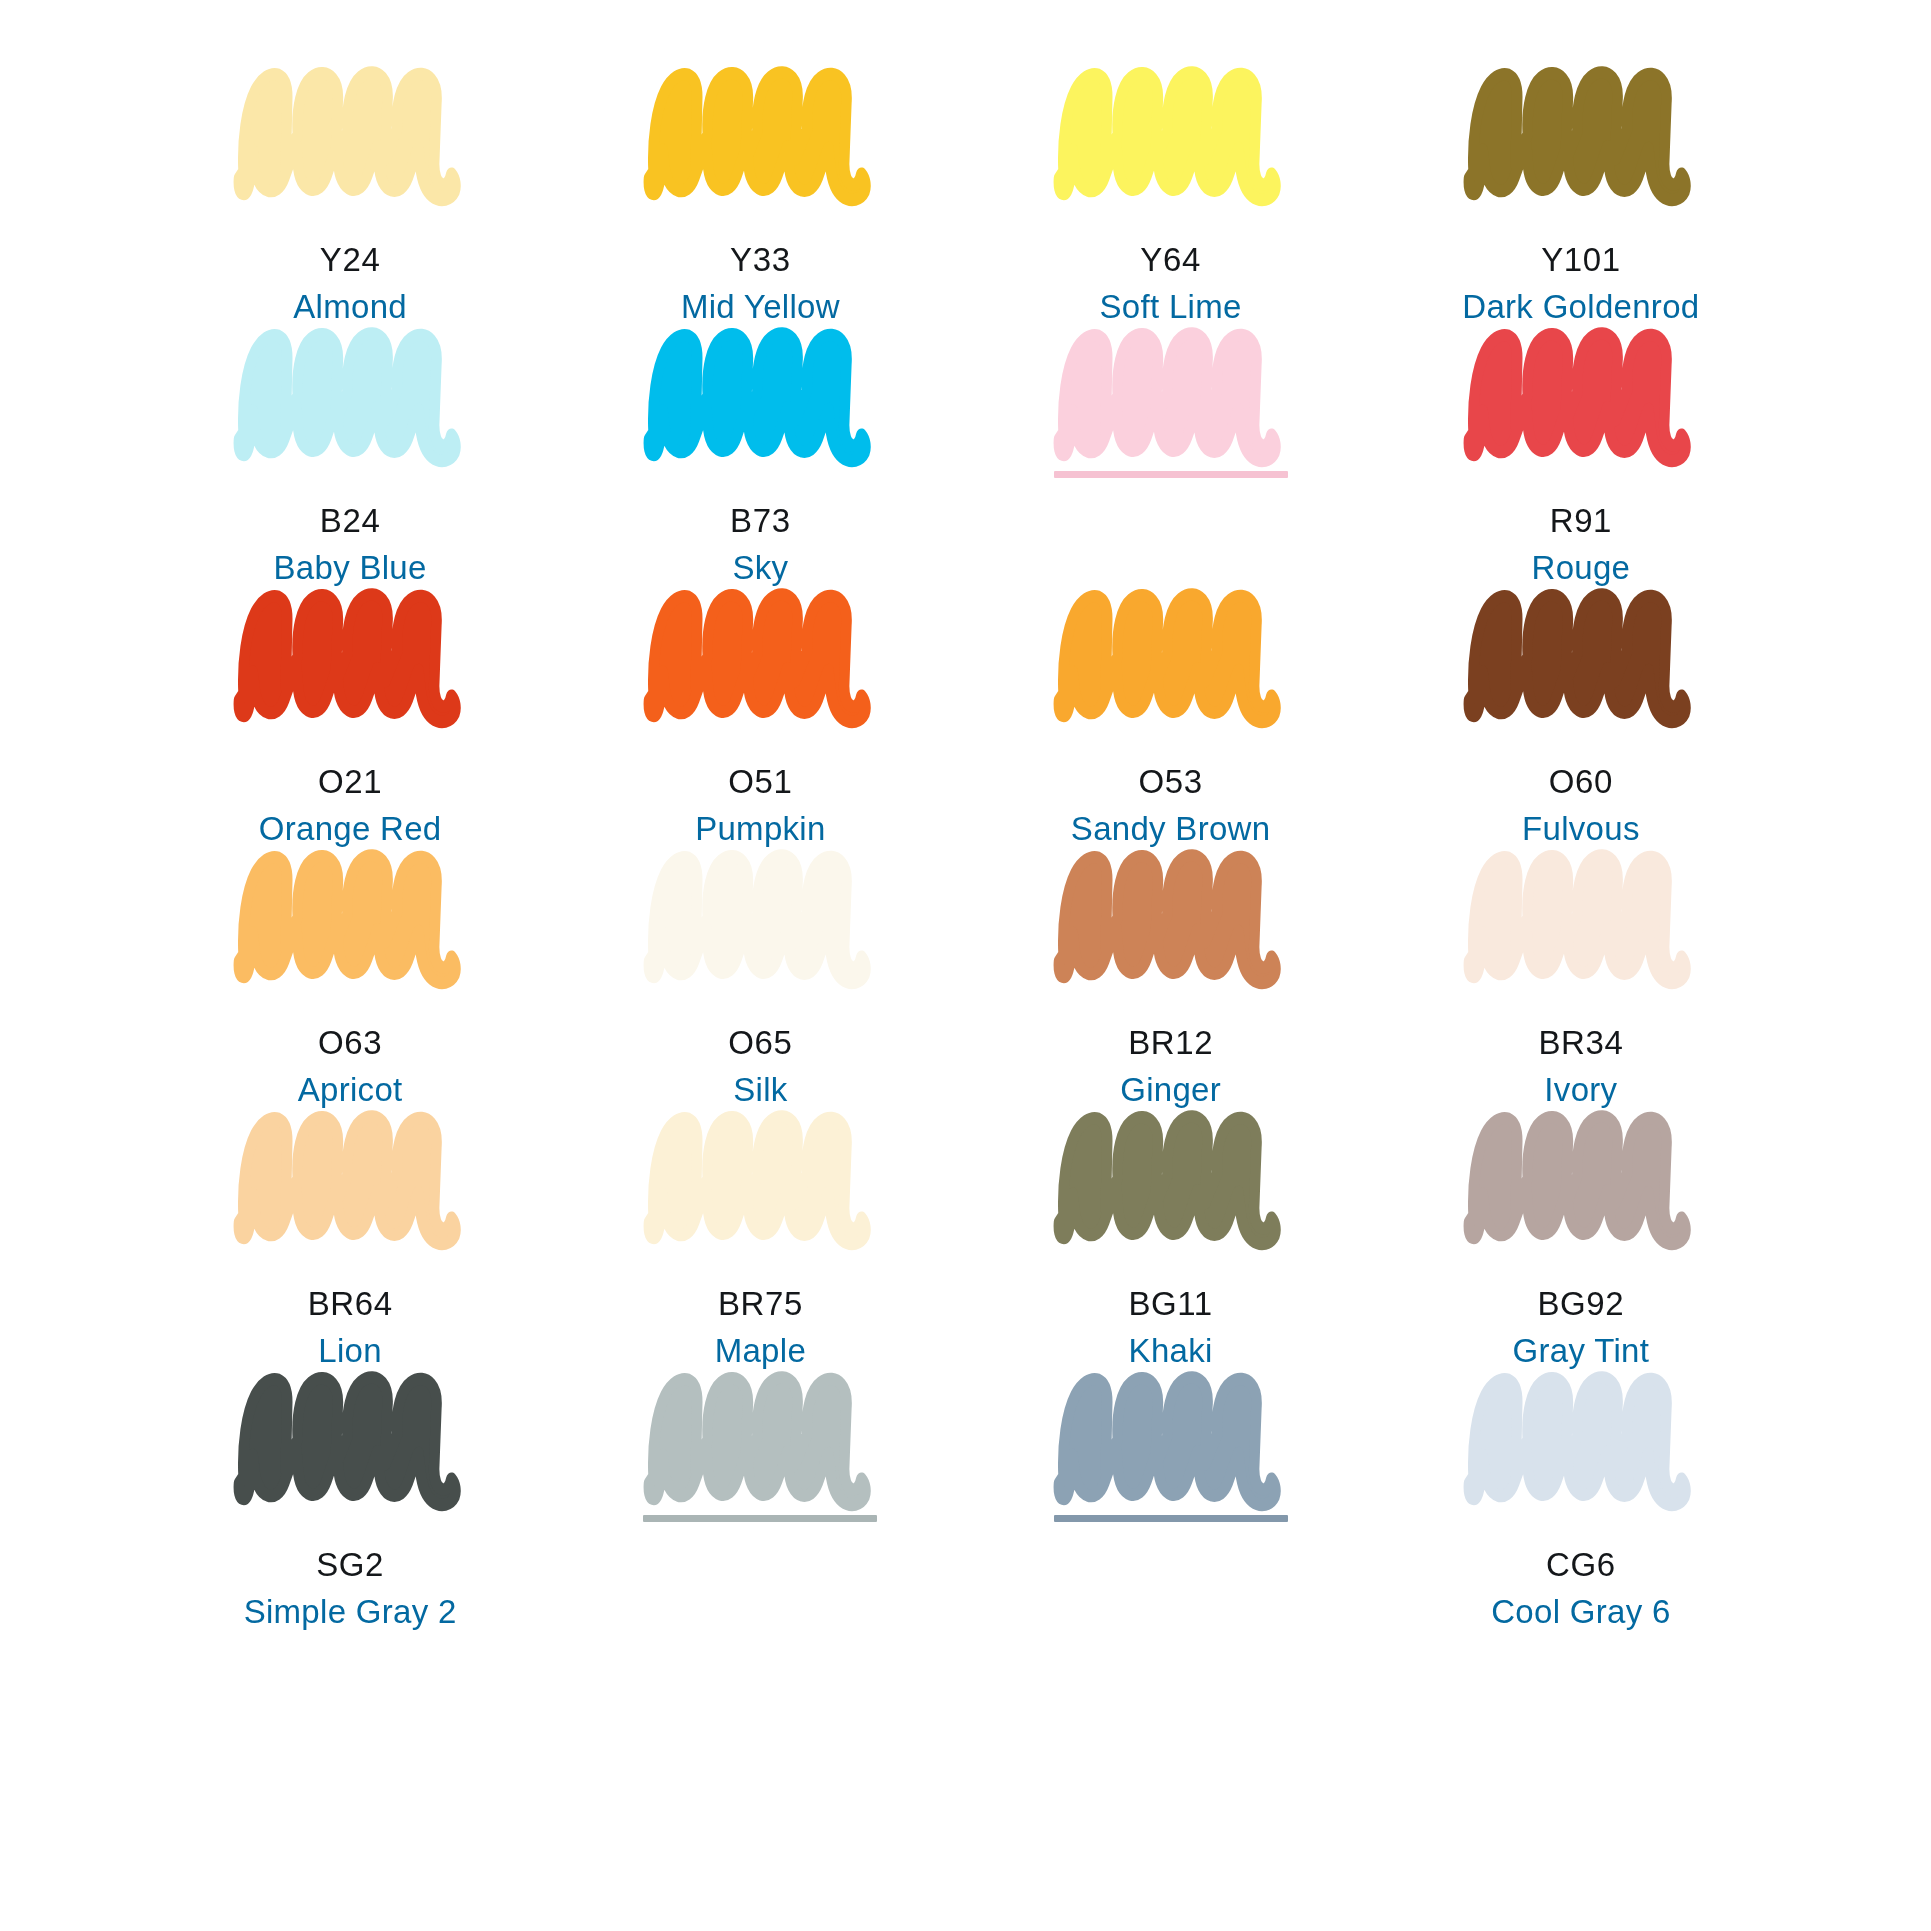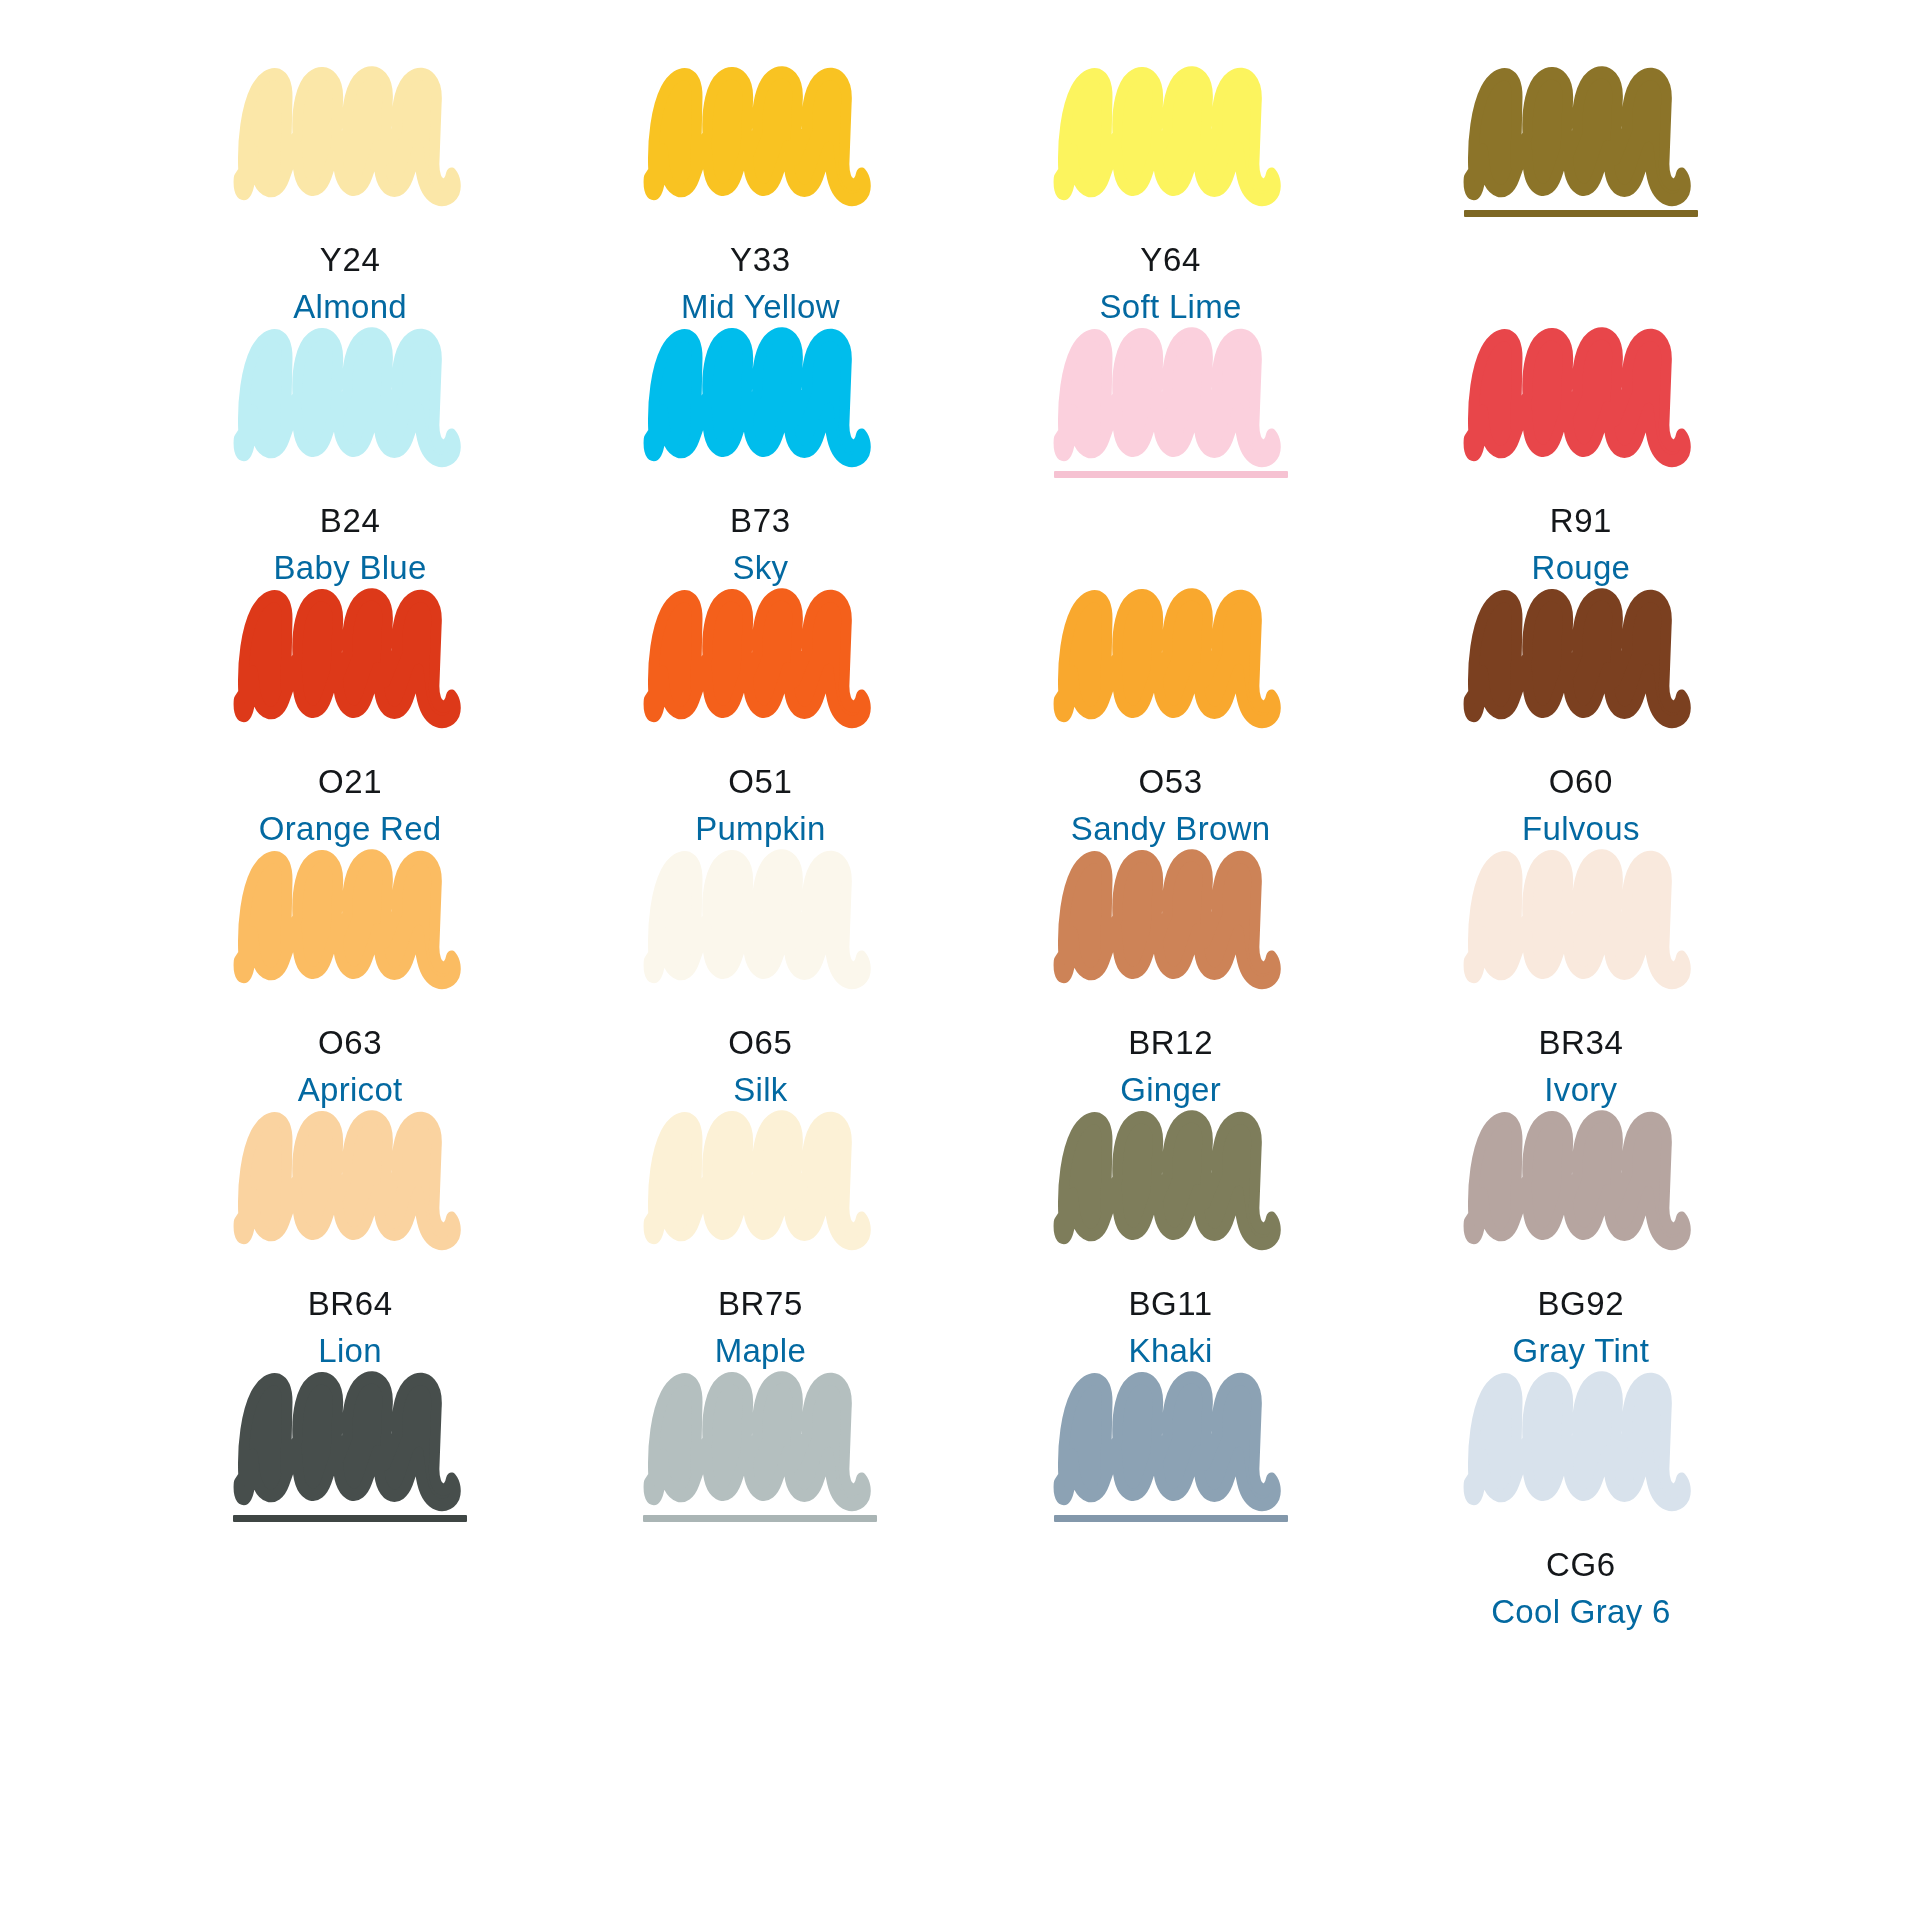--- a/index.html
+++ b/index.html
@@ -128,20 +128,24 @@
           <div class="swatch-name">Soft Lime</div>
         </div>
       </div>
       <div class="swatch-cell">
         <div class="swatch-art">
           <svg viewBox="0 0 320 170" preserveAspectRatio="none">
             <path d="M 18 128 C 16 92 22 56 34 36 C 42 23 54 16 64 19 C 72 22 76 31 76 44 L 74 122 L 90 86 C 88 56 95 31 108 22 C 118 15 129 16 136 23 C 142 29 144 39 143 50 L 140 118 L 156 83 C 154 54 161 30 174 21 C 184 14 195 15 202 22 C 208 28 210 38 209 49 L 206 115 L 222 81 C 220 53 227 30 240 22 C 250 16 260 17 267 24 C 273 30 275 40 274 51 L 271 120 C 271 133 275 141 281 143 C 287 145 292 140 294 131 C 299 136 301 145 298 152 C 293 161 280 164 269 157 C 260 151 255 139 253 124 L 250 102 L 236 136 C 231 147 223 152 215 150 C 205 148 199 137 198 121 L 196 100 L 182 134 C 177 146 169 151 161 149 C 151 146 145 135 144 119 L 142 99 L 128 134 C 123 146 115 151 107 149 C 97 146 91 135 90 118 L 88 98 L 72 136 C 67 148 58 153 50 150 C 40 147 34 135 32 118 L 30 104 L 26 140 C 24 150 21 155 17 154 C 13 153 11 146 12 136 Z" fill="#8c7429" stroke="#8c7429" stroke-width="14" stroke-linejoin="round" stroke-linecap="round"></path>
           </svg>
         </div>
         <div class="swatch-baseline" style="background: rgb(125, 103, 35);"></div>
+        <div class="swatch-labels">
+          <div class="swatch-code">Y101</div>
+          <div class="swatch-name">Dark Goldenrod</div>
+        </div>
       </div>
       <div class="swatch-cell">
         <div class="swatch-art">
           <svg viewBox="0 0 320 170" preserveAspectRatio="none">
             <path d="M 18 128 C 16 92 22 56 34 36 C 42 23 54 16 64 19 C 72 22 76 31 76 44 L 74 122 L 90 86 C 88 56 95 31 108 22 C 118 15 129 16 136 23 C 142 29 144 39 143 50 L 140 118 L 156 83 C 154 54 161 30 174 21 C 184 14 195 15 202 22 C 208 28 210 38 209 49 L 206 115 L 222 81 C 220 53 227 30 240 22 C 250 16 260 17 267 24 C 273 30 275 40 274 51 L 271 120 C 271 133 275 141 281 143 C 287 145 292 140 294 131 C 299 136 301 145 298 152 C 293 161 280 164 269 157 C 260 151 255 139 253 124 L 250 102 L 236 136 C 231 147 223 152 215 150 C 205 148 199 137 198 121 L 196 100 L 182 134 C 177 146 169 151 161 149 C 151 146 145 135 144 119 L 142 99 L 128 134 C 123 146 115 151 107 149 C 97 146 91 135 90 118 L 88 98 L 72 136 C 67 148 58 153 50 150 C 40 147 34 135 32 118 L 30 104 L 26 140 C 24 150 21 155 17 154 C 13 153 11 146 12 136 Z" fill="#bdeef4" stroke="#bdeef4" stroke-width="14" stroke-linejoin="round" stroke-linecap="round"></path>
           </svg>
         </div>
         <div class="swatch-baseline" style="background: rgb(169, 230, 239);"></div>
         <div class="swatch-labels">
           <div class="swatch-code">B24</div>
@@ -324,20 +328,24 @@
           <div class="swatch-name">Gray Tint</div>
         </div>
       </div>
       <div class="swatch-cell">
         <div class="swatch-art">
           <svg viewBox="0 0 320 170" preserveAspectRatio="none">
             <path d="M 18 128 C 16 92 22 56 34 36 C 42 23 54 16 64 19 C 72 22 76 31 76 44 L 74 122 L 90 86 C 88 56 95 31 108 22 C 118 15 129 16 136 23 C 142 29 144 39 143 50 L 140 118 L 156 83 C 154 54 161 30 174 21 C 184 14 195 15 202 22 C 208 28 210 38 209 49 L 206 115 L 222 81 C 220 53 227 30 240 22 C 250 16 260 17 267 24 C 273 30 275 40 274 51 L 271 120 C 271 133 275 141 281 143 C 287 145 292 140 294 131 C 299 136 301 145 298 152 C 293 161 280 164 269 157 C 260 151 255 139 253 124 L 250 102 L 236 136 C 231 147 223 152 215 150 C 205 148 199 137 198 121 L 196 100 L 182 134 C 177 146 169 151 161 149 C 151 146 145 135 144 119 L 142 99 L 128 134 C 123 146 115 151 107 149 C 97 146 91 135 90 118 L 88 98 L 72 136 C 67 148 58 153 50 150 C 40 147 34 135 32 118 L 30 104 L 26 140 C 24 150 21 155 17 154 C 13 153 11 146 12 136 Z" fill="#474e4c" stroke="#474e4c" stroke-width="14" stroke-linejoin="round" stroke-linecap="round"></path>
           </svg>
         </div>
         <div class="swatch-baseline" style="background: rgb(63, 70, 68);"></div>
+        <div class="swatch-labels">
+          <div class="swatch-code">SG2</div>
+          <div class="swatch-name">Simple Gray 2</div>
+        </div>
       </div>
       <div class="swatch-cell">
         <div class="swatch-art">
           <svg viewBox="0 0 320 170" preserveAspectRatio="none">
             <path d="M 18 128 C 16 92 22 56 34 36 C 42 23 54 16 64 19 C 72 22 76 31 76 44 L 74 122 L 90 86 C 88 56 95 31 108 22 C 118 15 129 16 136 23 C 142 29 144 39 143 50 L 140 118 L 156 83 C 154 54 161 30 174 21 C 184 14 195 15 202 22 C 208 28 210 38 209 49 L 206 115 L 222 81 C 220 53 227 30 240 22 C 250 16 260 17 267 24 C 273 30 275 40 274 51 L 271 120 C 271 133 275 141 281 143 C 287 145 292 140 294 131 C 299 136 301 145 298 152 C 293 161 280 164 269 157 C 260 151 255 139 253 124 L 250 102 L 236 136 C 231 147 223 152 215 150 C 205 148 199 137 198 121 L 196 100 L 182 134 C 177 146 169 151 161 149 C 151 146 145 135 144 119 L 142 99 L 128 134 C 123 146 115 151 107 149 C 97 146 91 135 90 118 L 88 98 L 72 136 C 67 148 58 153 50 150 C 40 147 34 135 32 118 L 30 104 L 26 140 C 24 150 21 155 17 154 C 13 153 11 146 12 136 Z" fill="#b4bfbf" stroke="#b4bfbf" stroke-width="14" stroke-linejoin="round" stroke-linecap="round"></path>
           </svg>
         </div>
         <div class="swatch-baseline" style="background: rgb(170, 181, 181);"></div>
       </div>
       <div class="swatch-cell">

